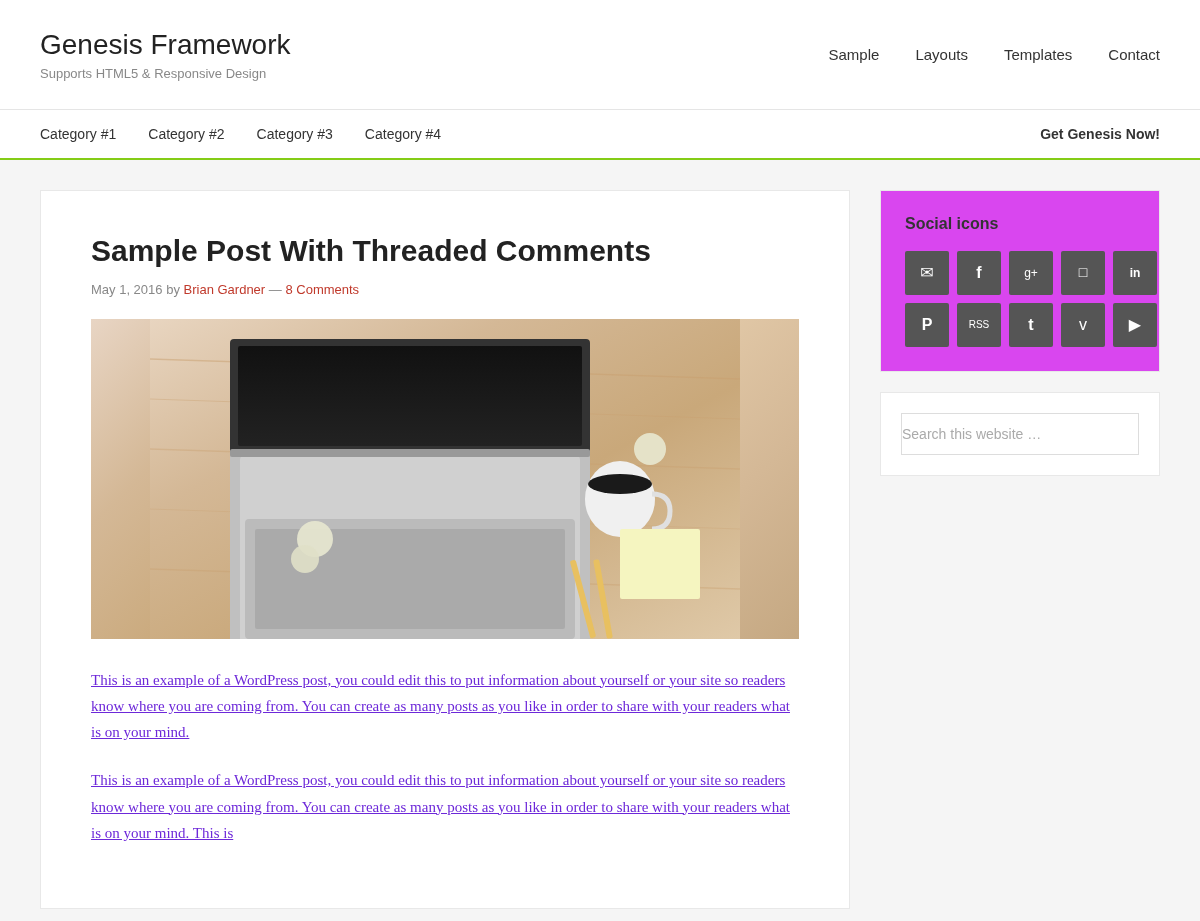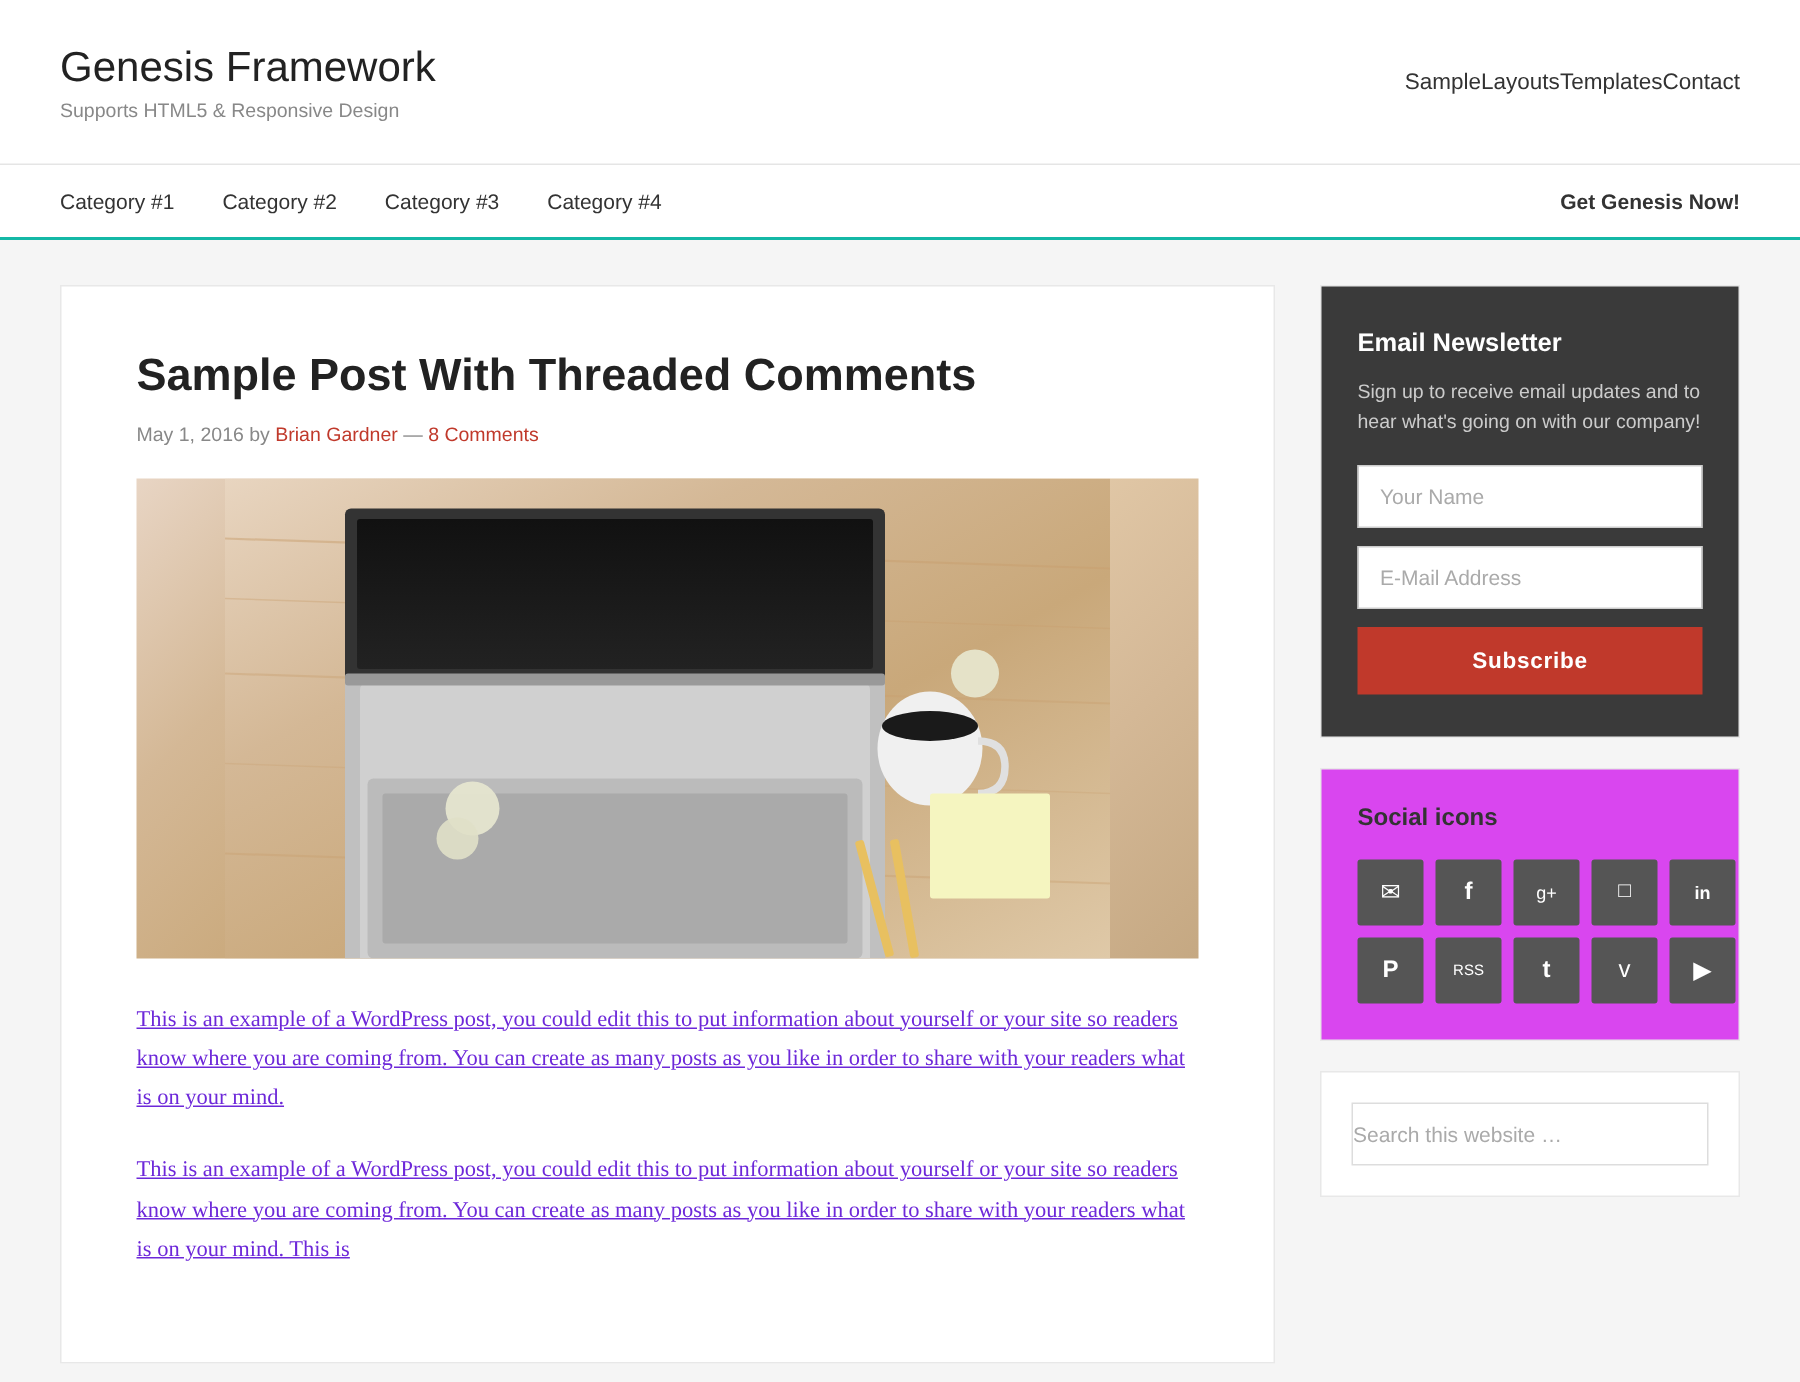--- a/index.html
+++ b/index.html
@@ -22,33 +22,34 @@
       line-height: 1.2;
     }
     .site-subtitle {
       font-size: 13px;
       color: #888;
       font-family: Arial, sans-serif;
       margin-top: 4px;
     }
     .main-nav {
       display: flex;
+      gap: 36px;
       align-items: center;
     }
     .main-nav a {
       text-decoration: none;
       color: #333;
       font-size: 15px;
       font-family: Arial, sans-serif;
     }
 
     
     .secondary-nav {
       background: #fff;
-      border-bottom: 2px solid #14b8a6;
+      border-bottom: 2px solid #84cc16;
       padding: 0 40px;
       display: flex;
       align-items: center;
       justify-content: space-between;
       text-align: center;
     }
     .secondary-nav-left {
       display: flex;
       gap: 32px;
     }
@@ -318,29 +319,20 @@
     </div>
 
     <div class="post-body">
       <p>This is an example of a WordPress post, you could edit this to put information about yourself or your site so readers know where you are coming from. You can create as many posts as you like in order to share with your readers what is on your mind.</p>
       <p>This is an example of a WordPress post, you could edit this to put information about yourself or your site so readers know where you are coming from. You can create as many posts as you like in order to share with your readers what is on your mind. This is</p>
     </div>
   </main>
 
   <aside class="sidebar">
 
-    <div class="widget widget-newsletter">
-      <div class="widget-title">Email Newsletter</div>
-      <p>Sign up to receive email updates and to hear what's going on with our company!</p>
-      <form class="newsletter-form">
-        <input type="text" placeholder="Your Name" style="">
-        <input type="email" placeholder="E-Mail Address" style="">
-        <button type="submit" class="subscribe-btn">Subscribe</button>
-      </form>
-    </div>
 
     <div class="widget widget-social">
       <div class="widget-title">Social icons</div>
       <div class="social-grid">
         <a href="#" class="social-icon-btn" title="Email">✉</a>
         <a href="#" class="social-icon-btn" title="Facebook" style="font-family:Arial;font-weight:bold;">f</a>
         <a href="#" class="social-icon-btn" title="Google+" style="font-family:Arial;font-size:12px;">g+</a>
         <a href="#" class="social-icon-btn" title="Instagram" style="font-size:14px;">□</a>
         <a href="#" class="social-icon-btn" title="LinkedIn" style="font-family:Arial;font-size:12px;font-weight:bold;">in</a>
         <a href="#" class="social-icon-btn" title="Pinterest" style="font-family:Arial;font-weight:bold;">P</a>

